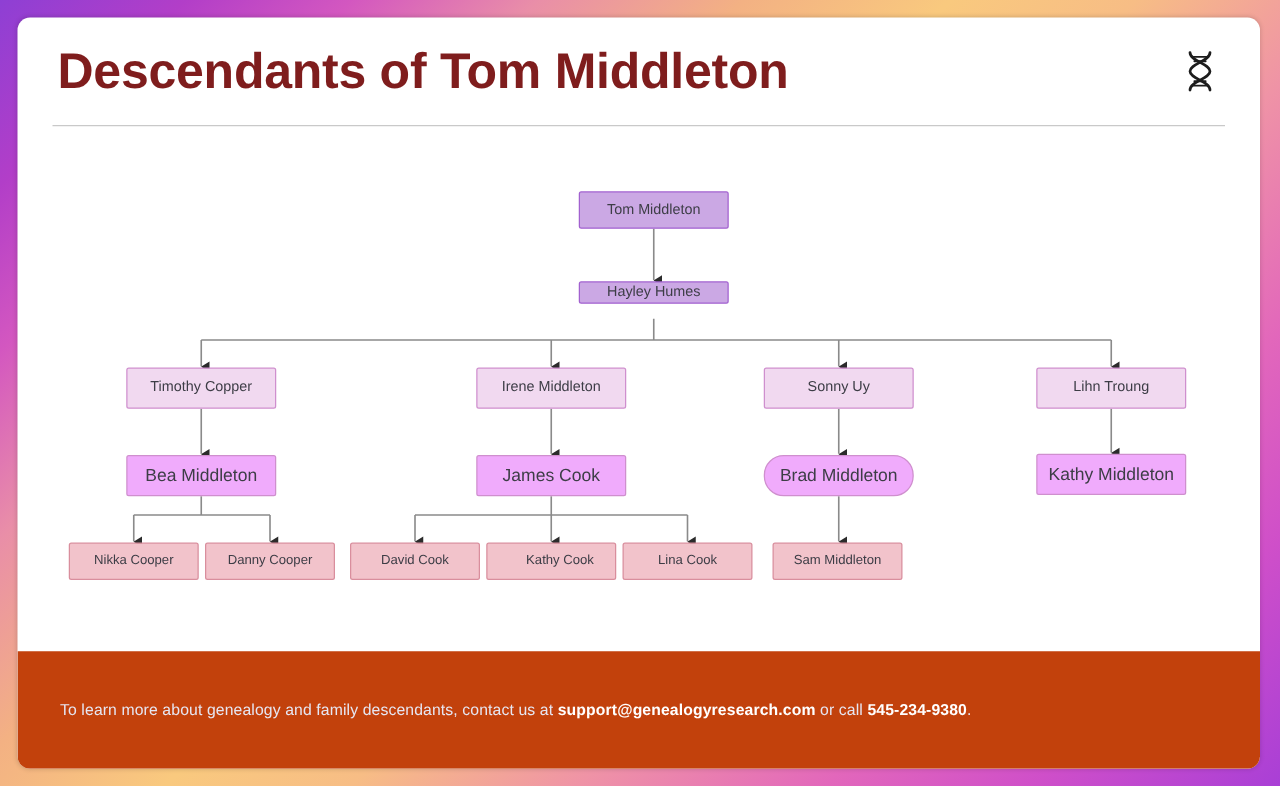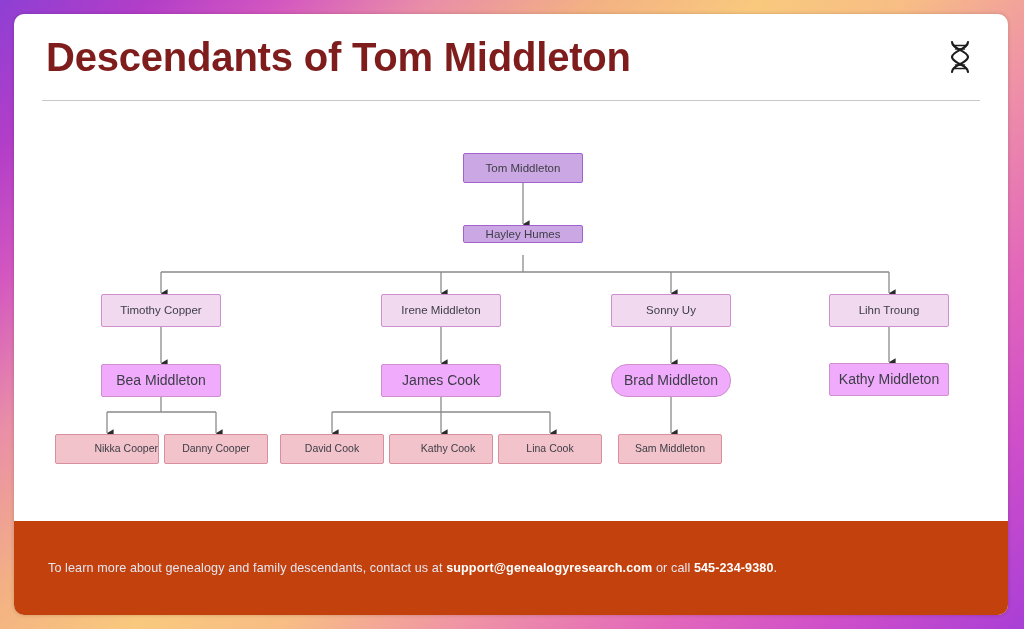--- a/index.html
+++ b/index.html
@@ -206,21 +206,21 @@
           </div>
           <div class="node gen2" style="left: 367px; top: 260px; width: 120px; height: 33px;">
             <span>James Cook</span>
           </div>
           <div class="node gen2" style="left: 597px; top: 260px; width: 120px; height: 33px; border-radius: 16px;">
             <span>Brad Middleton</span>
           </div>
           <div class="node gen2" style="left: 815px; top: 259px; width: 120px; height: 33px;">
             <span>Kathy Middleton</span>
           </div>
-          <div class="node gen3" style="left: 41px; top: 330px; width: 104px; height: 30px; justify-content: flex-end;">
+          <div class="node gen3" style="left: 41px; top: 330px; width: 104px; height: 30px;">
             <span>Nikka Cooper</span>
           </div>
           <div class="node gen3" style="left: 150px; top: 330px; width: 104px; height: 30px;">
             <span>Danny Cooper</span>
           </div>
           <div class="node gen3" style="left: 266px; top: 330px; width: 104px; height: 30px;">
             <span>David Cook</span>
           </div>
           <div class="node gen3" style="left: 375px; top: 330px; width: 104px; height: 30px; padding-left: 14px;">
             <span>Kathy Cook</span>

